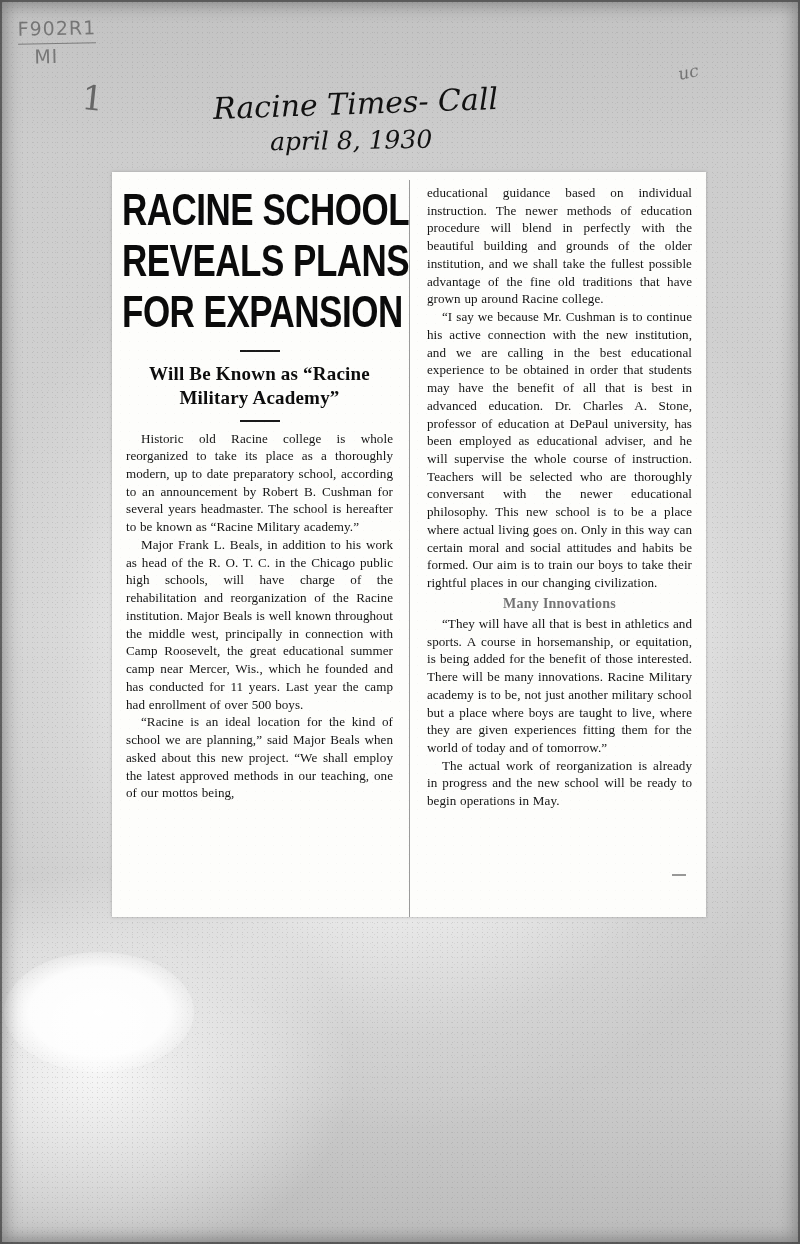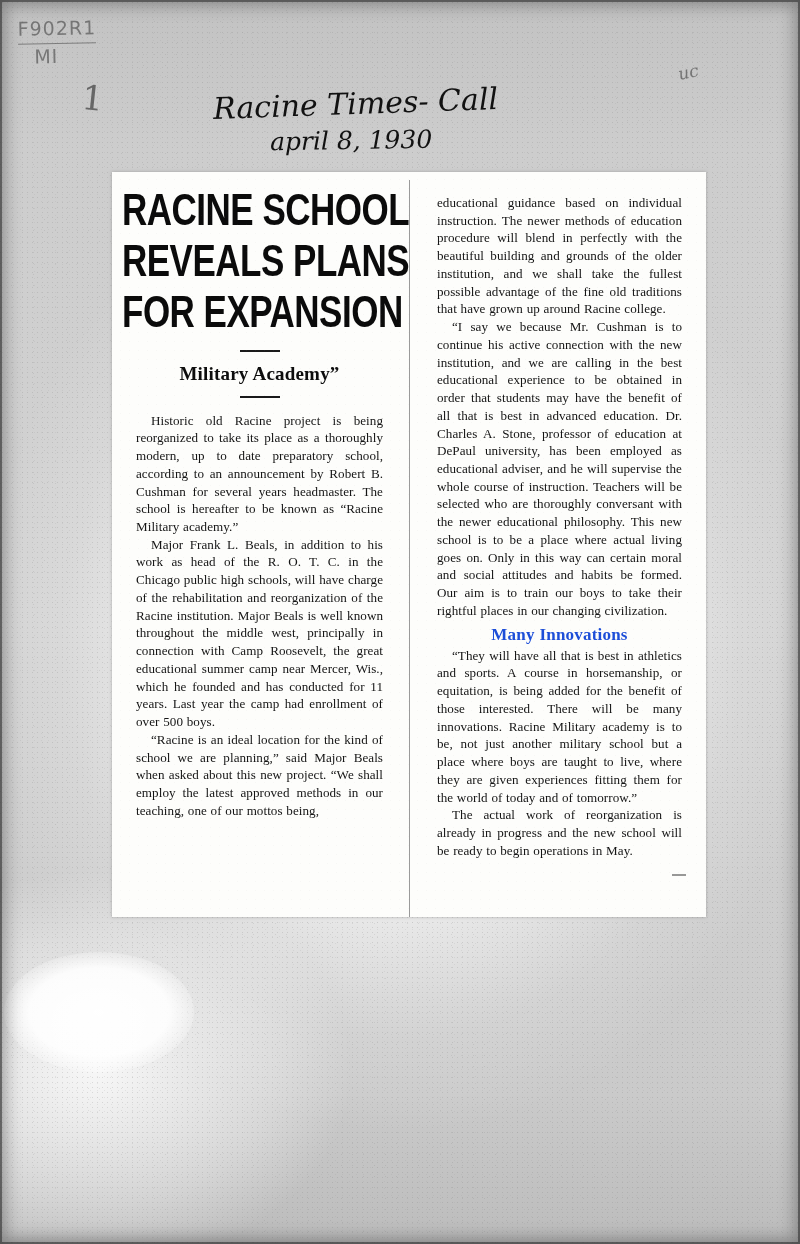--- a/index.html
+++ b/index.html
@@ -219,36 +219,36 @@
   }
   .deck .deck-line { display: block; }
 
   
   .body-text {
     font-family: "Liberation Serif", serif;
     font-size: 13.1px;
     line-height: 1.355;
     text-align: justify;
     color: #141414;
-    margin: 14px;
+    margin: 4px;
     letter-spacing: 0.05px;
     word-spacing: 0.4px;
   }
   .body-text p {
     margin: 0;
     text-indent: 15px;
   }
   .body-text p.no-indent { text-indent: 0; }
 
   .subhead {
     font-family: "Liberation Serif", serif;
     font-weight: 700;
-    font-size: 17px;
+    font-size: 14px;
     text-align: center;
-    color: #1d4ed8;
+    color: #737373;
     margin: 3px 0 1px 0;
     letter-spacing: 0.2px;
   }
 
   
   .stray-mark {
     position: absolute;
     left: 678px;
     top: 62px;
     font-family: "DejaVu Serif", serif;
@@ -294,27 +294,28 @@
 
         <h1 class="headline">
           <span class="hl-line">RACINE SCHOOL</span>
           <span class="hl-line">REVEALS PLANS</span>
           <span class="hl-line">FOR EXPANSION</span>
         </h1>
 
         <div class="rule-short"></div>
 
         <h2 class="deck">
+          <span class="deck-line">Will Be Known as “Racine</span>
           <span class="deck-line">Military Academy”</span>
         </h2>
 
         <div class="rule-short below"></div>
 
         <div class="body-text">
-          <p>Historic old Racine project is being reorganized to take its place as a thoroughly modern, up to date preparatory school, according to an announcement by Robert B. Cushman for several years headmaster. The school is hereafter to be known as “Racine Military academy.”</p>
+          <p>Historic old Racine college is whole reorganized to take its place as a thoroughly modern, up to date preparatory school, according to an announcement by Robert B. Cushman for several years headmaster. The school is hereafter to be known as “Racine Military academy.”</p>
           <p>Major Frank L. Beals, in addition to his work as head of the R. O. T. C. in the Chicago public high schools, will have charge of the rehabilitation and reorganization of the Racine institution. Major Beals is well known throughout the middle west, principally in connection with Camp Roosevelt, the great educational summer camp near Mercer, Wis., which he founded and has conducted for 11 years. Last year the camp had enrollment of over 500 boys.</p>
           <p>“Racine is an ideal location for the kind of school we are planning,” said Major Beals when asked about this new project. “We shall employ the latest approved methods in our teaching, one of our mottos being,</p>
         </div>
 
       </div>
 
       <div class="col col-right">
         <div class="body-text">
           <p class="no-indent">educational guidance based on individual instruction. The newer methods of education procedure will blend in perfectly with the beautiful building and grounds of the older institution, and we shall take the fullest possible advantage of the fine old traditions that have grown up around Racine college.</p>
           <p>“I say we because Mr. Cushman is to continue his active connection with the new institution, and we are calling in the best educational experience to be obtained in order that students may have the benefit of all that is best in advanced education. Dr. Charles A. Stone, professor of education at DePaul university, has been employed as educational adviser, and he will supervise the whole course of instruction. Teachers will be selected who are thoroughly conversant with the newer educational philosophy. This new school is to be a place where actual living goes on. Only in this way can certain moral and social attitudes and habits be formed. Our aim is to train our boys to take their rightful places in our changing civilization.</p>

